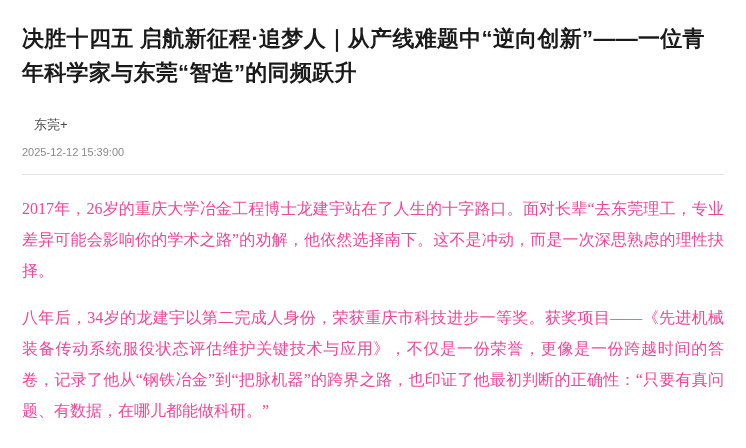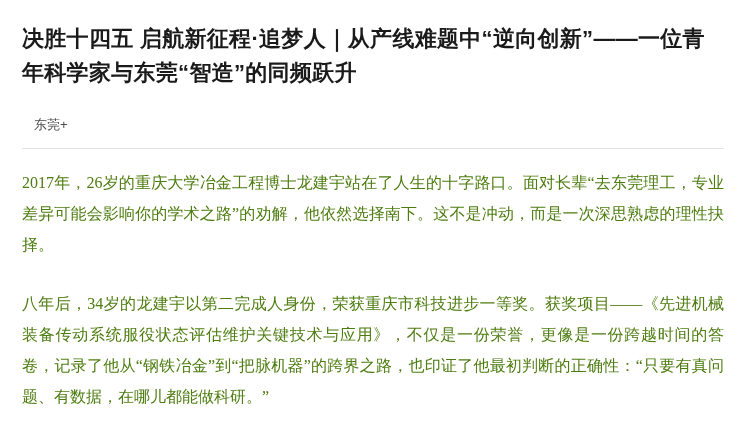--- a/index.html
+++ b/index.html
@@ -48,38 +48,39 @@
   }
   .divider {
     border: none;
     border-top: 1px solid #e3e3e3;
     margin: 14px 0 0 0;
   }
   .body-text {
     font-family: "Liberation Serif", "DejaVu Serif", serif;
     font-size: 16px;
     line-height: 31px;
-    color: #4d7c0f;
+    color: #ec4899;
     text-align: justify;
     text-justify: inter-ideograph;
     margin: 18px 0 0 0;
   }
   .body-text.second {
-    margin-top: 28px;
+    margin-top: 16px;
   }
 </style>
 </head>
 <body>
 
 <div class="page">
 
   <h1 class="article-title">决胜十四五 启航新征程·追梦人｜从产线难题中“逆向创新”——一位青年科学家与东莞“智造”的同频跃升</h1>
 
   <div class="byline">东莞+</div>
 
+  <div class="timestamp">2025-12-12 15:39:00</div>
 
   <hr class="divider">
 
   <p class="body-text">2017年，26岁的重庆大学冶金工程博士龙建宇站在了人生的十字路口。面对长辈“去东莞理工，专业差异可能会影响你的学术之路”的劝解，他依然选择南下。这不是冲动，而是一次深思熟虑的理性抉择。</p>
 
   <p class="body-text second">八年后，34岁的龙建宇以第二完成人身份，荣获重庆市科技进步一等奖。获奖项目——《先进机械装备传动系统服役状态评估维护关键技术与应用》，不仅是一份荣誉，更像是一份跨越时间的答卷，记录了他从“钢铁冶金”到“把脉机器”的跨界之路，也印证了他最初判断的正确性：“只要有真问题、有数据，在哪儿都能做科研。”</p>
 
 </div>
 
 </body></html>

